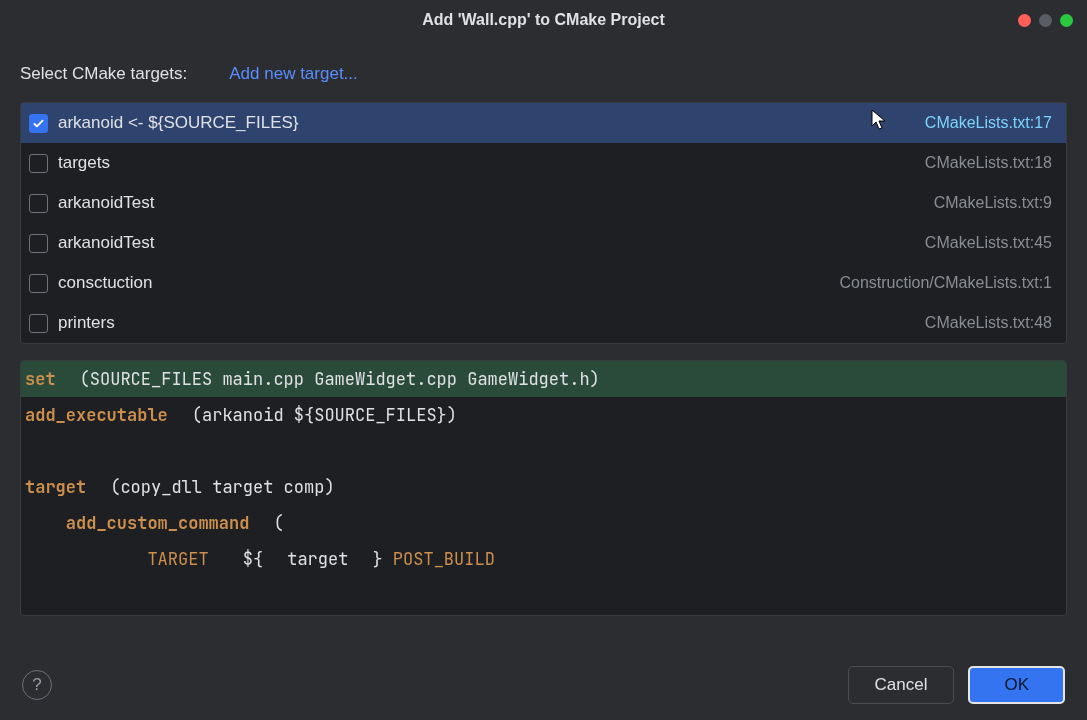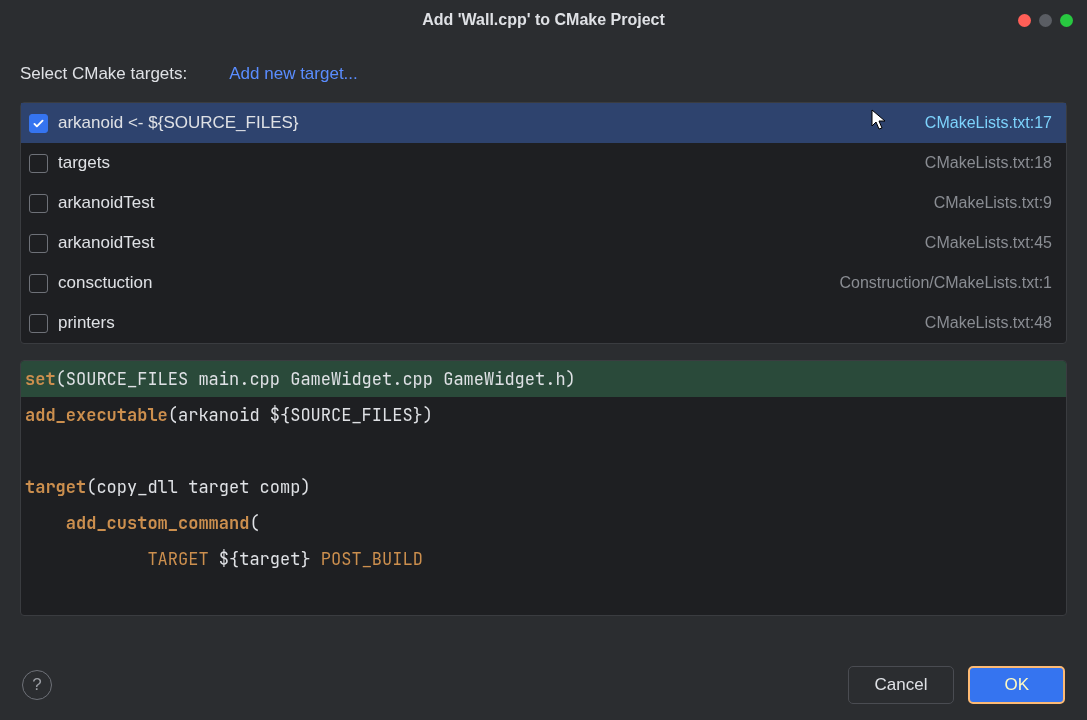--- a/index.html
+++ b/index.html
@@ -121,21 +121,21 @@
       overflow: hidden;
     }
     .code-line {
       padding: 0 4px;
       white-space: pre;
     }
     .code-line.hl {
       background: #2a4a3a;
     }
     .tok-kw   { color: #cc8f4e; font-weight: bold; }
-    .tok-id   { color: #dfe1e5; }
+    .tok-id   { color: #dfe1e5; margin-left: 24px; }
     .tok-arg  { color: #cc8f4e; }
     .footer {
       margin-top: auto;
       display: flex;
       align-items: center;
       padding: 14px 22px 16px 22px;
       gap: 14px;
     }
     .help-btn {
       width: 30px;
@@ -156,22 +156,22 @@
       font-size: 17px;
       display: flex;
       align-items: center;
       justify-content: center;
       border: 1px solid #4a4c52;
       background: #2b2d30;
       color: #dfe1e5;
     }
     .btn.primary {
       background: #3574f0;
-      border: 2px solid #fdba74;
-      color: #fef9c3;
+      border: 2px solid #e5e5e5;
+      color: #0f172a;
       padding: 16px 34px;
     }
     .rel { position: relative; }
   </style>
 </head>
 <body>
 
 <div class="titlebar">
   <div class="traffic-lights">
     <div class="tl tl-close"></div>

